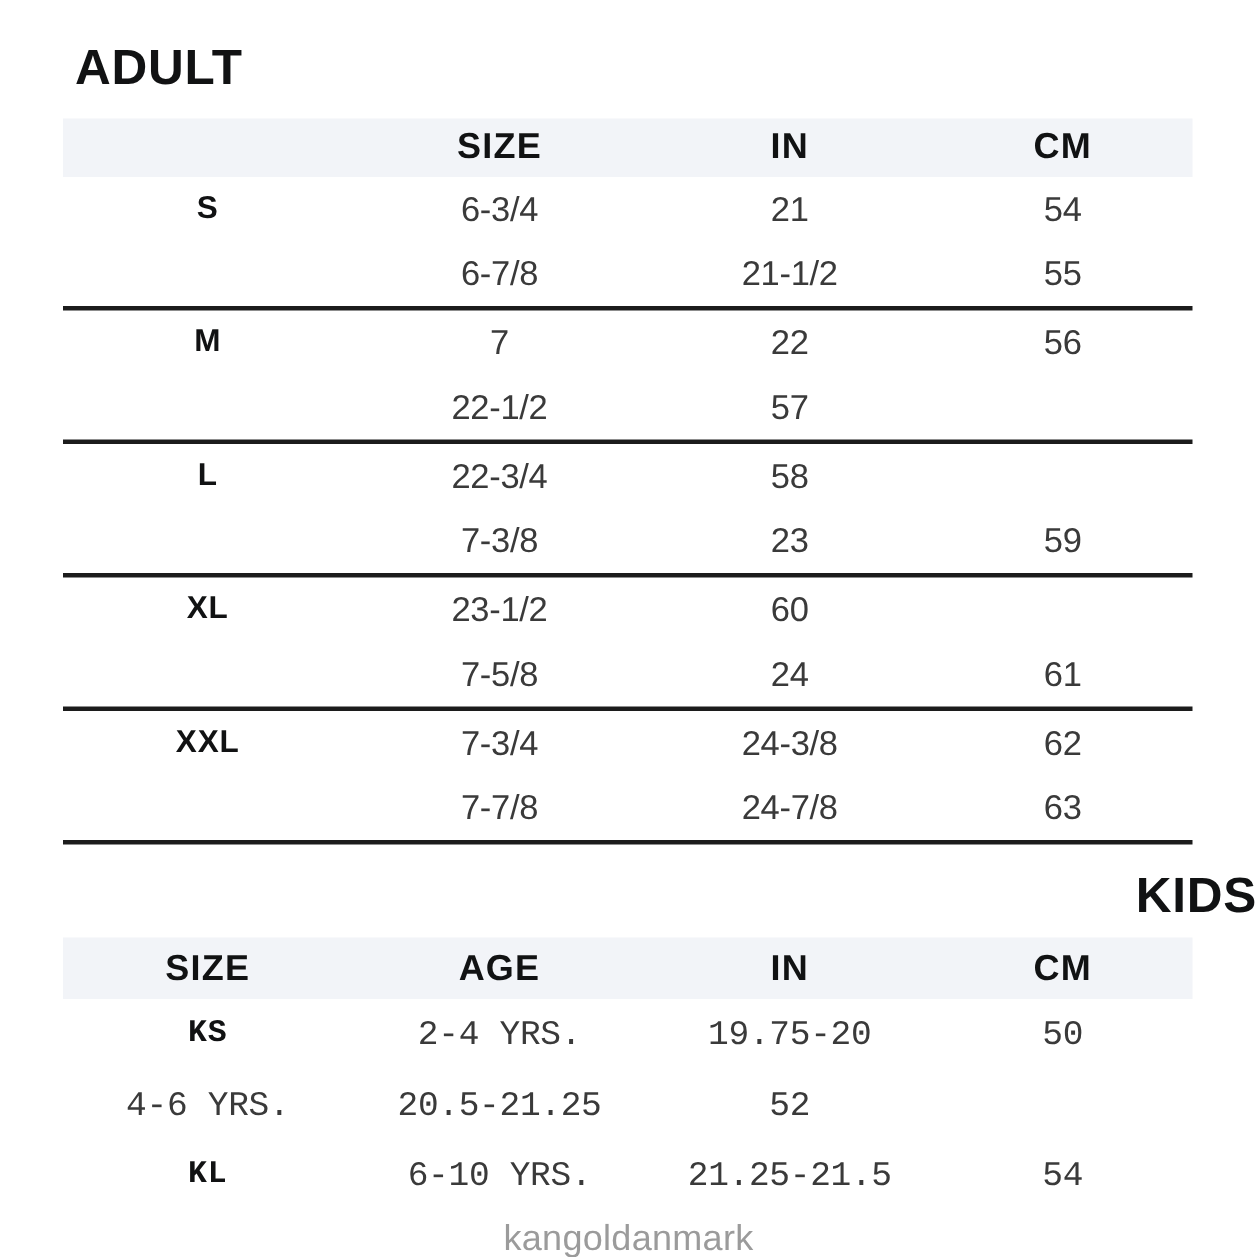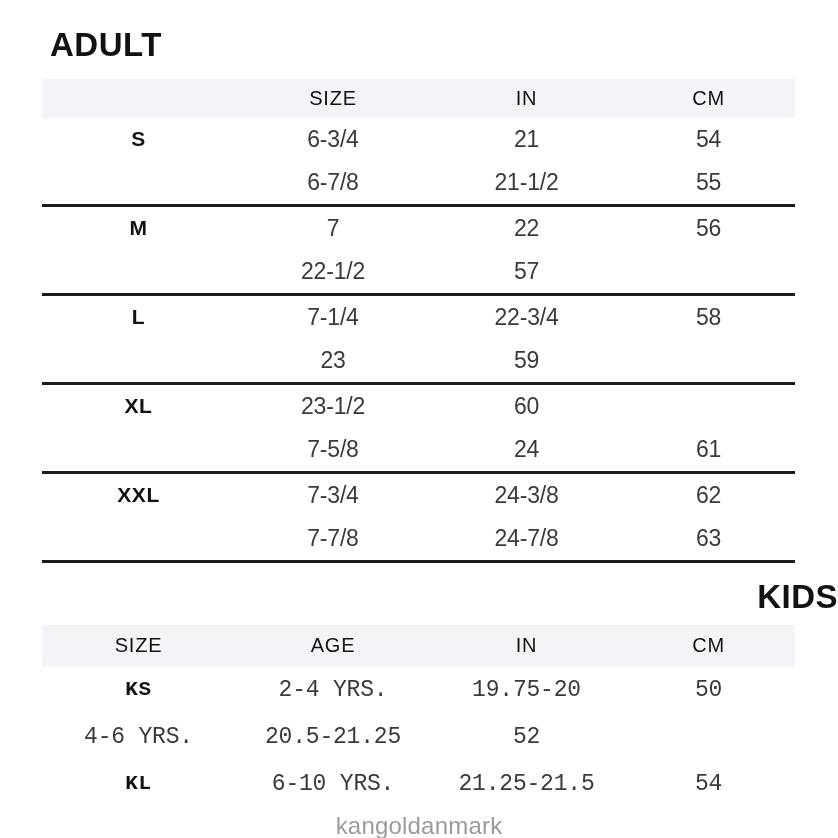--- a/index.html
+++ b/index.html
@@ -31,22 +31,22 @@
   .kids-title{margin-top:16px;text-align:right;}
 
   .grid-row{
     display:grid;
     grid-template-columns:193px 196px 191px 173px;
     align-items:center;
   }
   .thead{
     height:39px;
     background:var(--band);
-    font-weight:normal;color:var(--heading);
-    font-size:20px;letter-spacing:0.8px;
+    font-weight:bold;color:var(--heading);
+    font-size:24px;letter-spacing:0.8px;
   }
   .kids-table .thead{height:41px;}
   .th,.td{text-align:center;}
 
   .tgroup{border-bottom:3px solid var(--divider);}
   .trow{height:43px;font-size:23px;letter-spacing:-0.2px;color:var(--data);}
   .kids-row{height:47px;font-family:Liberation Mono, monospace;}
   .td.label{
     font-weight:bold;color:var(--heading);
     font-size:21px;letter-spacing:0.6px;
@@ -100,26 +100,26 @@
       <div class="grid-row trow">
         <div class="td label"></div>
         <div class="td">22-1/2</div>
         <div class="td">57</div>
       </div>
     </div>
 
     <div class="tgroup">
       <div class="grid-row trow">
         <div class="td label">L</div>
-        <div class="td">7-1/4</div>
         <div class="td">22-3/4</div>
         <div class="td">58</div>
       </div>
       <div class="grid-row trow">
         <div class="td label"></div>
+        <div class="td">7-3/8</div>
         <div class="td">23</div>
         <div class="td">59</div>
       </div>
     </div>
 
     <div class="tgroup">
       <div class="grid-row trow">
         <div class="td label">XL</div>
         <div class="td">23-1/2</div>
         <div class="td">60</div>

